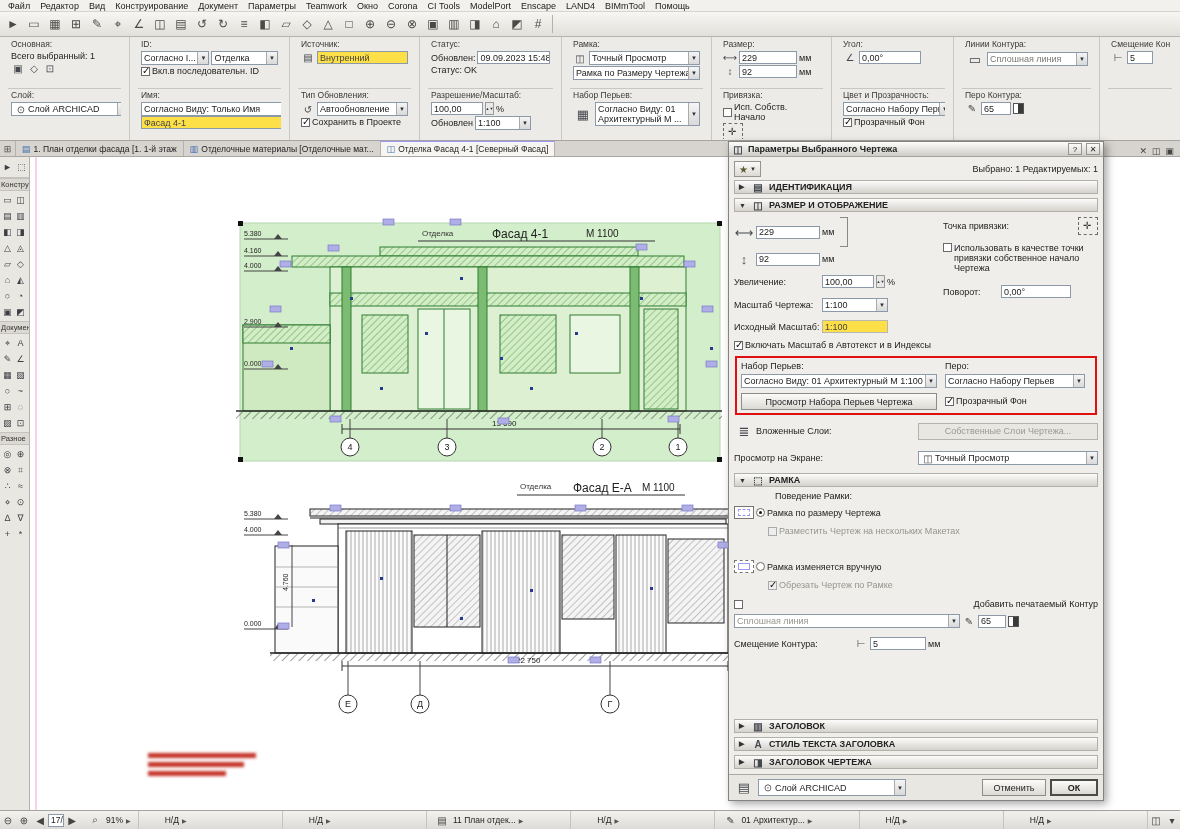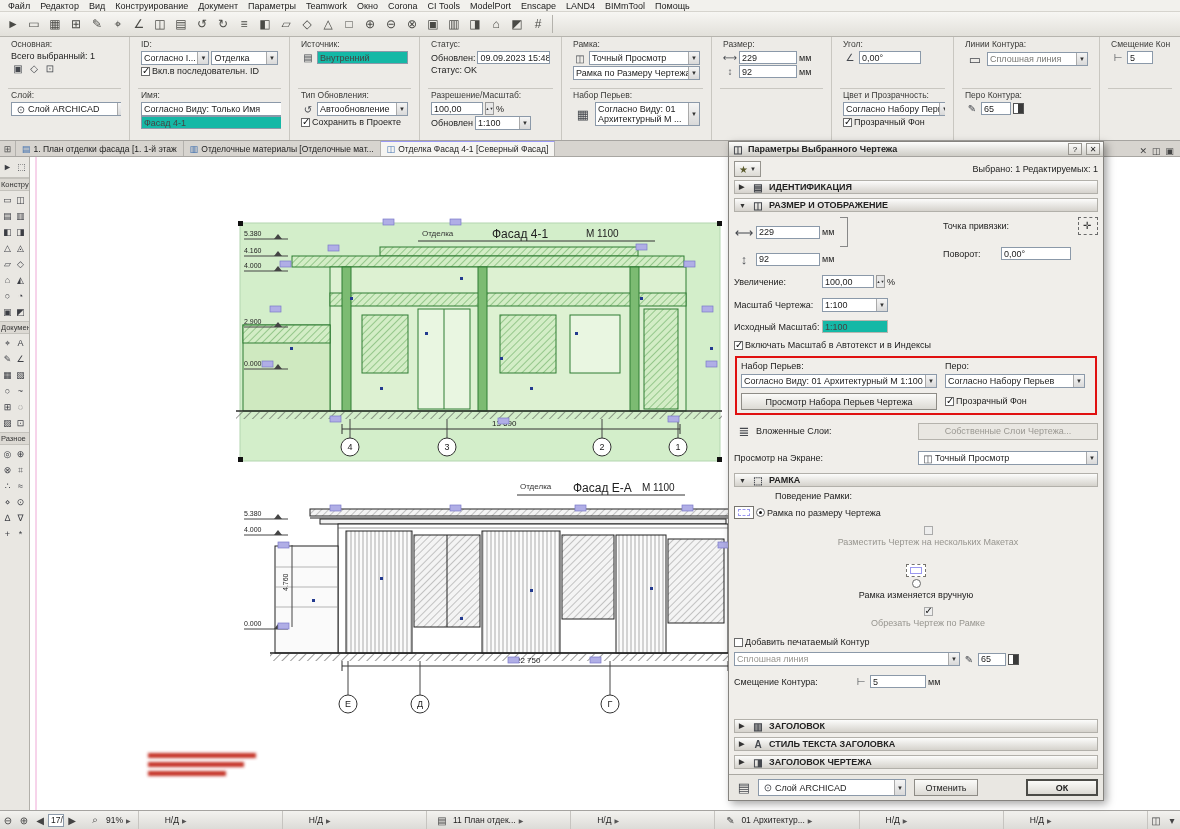--- a/index.html
+++ b/index.html
@@ -15,21 +15,21 @@
   .tb-sep{width:1px;height:18px;background:#b4b2ac;margin:0 3px;}
   
   #infobox{position:absolute;top:37px;left:0;right:0;height:104px;background:#edebe7;border-bottom:1px solid #a6a4a0;display:flex;}
   .ib-col{border-right:1px solid #c9c7c1;padding:1px 11px;overflow:hidden;}
   .ib-top{height:51px;border-bottom:1px solid #c9c7c1;margin:0 -3px;padding:1px 3px;overflow:hidden;}
   .ib-bot{height:50px;margin:0 -3px;padding:1px 3px;overflow:hidden;}
   .ib-label{font-size:8.5px;color:#3a3a38;margin:0 0 2px 0;white-space:nowrap;}
   .row{display:flex;align-items:center;gap:2px;margin:1px 0;}
   .fld{background:#fff;border:1px solid #8b99a9;height:13px;display:inline-flex;align-items:center;
     padding:0 2px;white-space:nowrap;overflow:hidden;}
-  .fld.gray{background:#14b8a6;color:#444;}
+  .fld.gray{background:#fde047;color:#444;}
   .combo{background:#fff;border:1px solid #8b99a9;height:14px;display:inline-flex;align-items:center;
     padding:0 0 0 2px;white-space:nowrap;overflow:hidden;}
   .combo .car{margin-left:auto;width:11px;align-self:stretch;background:linear-gradient(#f5f5f5,#d9d9d9);
     border-left:1px solid #aaa;display:flex;align-items:center;justify-content:center;font-size:6px;color:#333;}
   .chk{width:9px;height:9px;border:1px solid #6a6a6a;background:#fff;display:inline-block;position:relative;flex:none;}
   .chk.on::after{content:"✓";position:absolute;top:-3px;left:0;font-size:10px;color:#111;}
   .chk.dis{border-color:#aaa;background:#eee;}
   .radio{width:9px;height:9px;border:1px solid #6a6a6a;border-radius:50%;background:#fff;display:inline-block;position:relative;flex:none;}
   .radio.sel::after{content:"";position:absolute;left:2px;top:2px;width:3px;height:3px;border-radius:50%;background:#111;}
   .ic{display:inline-flex;align-items:center;justify-content:center;width:14px;height:13px;font-size:10px;color:#45484e;flex:none;}
@@ -83,21 +83,21 @@
   .rb-grid{display:flex;gap:8px;}
   .rb-l{width:196px;}
   .rb-r{flex:1;}
   .frm-ic{width:20px;height:13px;border:1px solid #76746e;background:#fff;position:relative;display:inline-block;flex:none;}
   .frm-ic::after{content:"";position:absolute;left:3px;top:2px;right:3px;bottom:2px;border:1px dashed #9a98f0;}
   .frm-ic.v2{border-style:dashed;}
   .frm-ic.v2::after{border-style:solid;}
   .anchor-ic{width:20px;height:18px;border:1px dashed #6a6a6a;position:relative;display:inline-block;}
   .anchor-ic::after{content:"✛";position:absolute;left:4px;top:2px;font-size:10px;color:#333;}
   .chip{width:11px;height:11px;border:1px solid #555;background:linear-gradient(90deg,#fff 50%,#3a3a3a 50%);display:inline-block;}
-  .indent{margin-left:24px;flex-direction:column;}
+  .indent{margin-left:34px;}
   .graytx{color:#97958f;}
   .dlg-footer{position:absolute;left:0;right:0;bottom:0;height:26px;border-top:1px solid #aaa8a2;background:#e9e7e2;
     display:flex;align-items:center;gap:4px;padding:0 5px;}
   .mta{margin-top:auto;}
   
   #statusbar{position:absolute;left:0;right:0;bottom:0;height:19px;background:linear-gradient(#f3f2ef,#dcdbd7);
     border-top:1px solid #a5a3a0;display:flex;align-items:center;font-size:8.5px;}
   .sb-ic{width:16px;display:flex;align-items:center;justify-content:center;color:#444;font-size:10px;}
   .sb-item{display:flex;align-items:center;gap:3px;padding:0 7px;border-right:1px solid #c6c4c0;height:100%;white-space:nowrap;}
   .sb-car{font-size:6px;color:#555;}
@@ -284,20 +284,30 @@
             <span>229</span>
           </span>
         <span>мм</span>
         </div>
       <div class="row">
           <span class="ic">↕</span>
         <span class="fld" style="width:58px;">
             <span>92</span>
           </span>
         <span>мм</span>
+        </div>
+    </div>
+    <div class="ib-bot">
+      <div class="ib-label">Привязка:</div>
+      <div class="row">
+          <span class="chk"></span>
+        <span>Исп. Собств. Начало</span>
+        </div>
+      <div class="row">
+          <span class="anchor-ic"></span>
         </div>
     </div>
   </div>
   <div class="ib-col" style="width:122px;">
     <div class="ib-top">
       <div class="ib-label">Угол:</div>
       <div class="row">
           <span class="ic">∠</span>
         <span class="fld" style="width:62px;">
             <span>0,00°</span>
@@ -702,20 +712,24 @@
           <span class="fld gray" style="width:66px;border-color:#b8b6b0;">
               <span>1:100</span>
             </span>
           </div>
       </div>
       <div class="sg-right">
         <div class="row spread">
             <span>Точка привязки:</span>
           <span class="anchor-ic"></span>
           </div>
+        <div class="row" style="align-items:flex-start;margin-top:8px;">
+          <span class="chk"></span>
+          <span style="white-space:normal;line-height:10px;">Использовать в качестве точки привязки собственное начало Чертежа</span>
+          </div>
         <div class="row" style="margin-top:12px;">
           <span class="lblw" style="width:56px;">Поворот:</span>
           <span class="fld" style="width:70px;">
               <span>0,00°</span>
             </span>
           </div>
       </div>
     </div>
 
     <div class="row" style="margin-top:6px;">
@@ -777,30 +791,30 @@
     <div style="margin:2px 0 4px 2px;padding-left:39px;">Поведение Рамки:</div>
     <div class="row">
         <span class="frm-ic"></span>
       <span class="radio sel"></span>
       <span>Рамка по размеру Чертежа</span>
       </div>
     <div class="row indent" style="margin-top:6px;">
         <span class="chk dis"></span>
       <span class="graytx">Разместить Чертеж на нескольких Макетах</span>
       </div>
-    <div class="row" style="margin-top:16px;flex-direction:column;">
+    <div class="row" style="margin-top:23px;">
         <span class="frm-ic v2"></span>
       <span class="radio"></span>
       <span>Рамка изменяется вручную</span>
       </div>
     <div class="row indent" style="margin-top:6px;">
         <span class="chk on dis"></span>
       <span class="graytx">Обрезать Чертеж по Рамке</span>
       </div>
-    <div class="row" style="margin-top:8px;">
+    <div class="row" style="margin-top:8px;justify-content:space-between;">
         <span class="chk"></span>
       <span>Добавить печатаемый Контур</span>
       </div>
     <div class="row" style="margin-top:4px;">
       <span class="combo" style="width:226px;color:#97958f;">
         <span class="grow">Сплошная линия</span>
           <span class="car">▼</span>
         </span>
       <span class="ic">✎</span>
       <span class="fld" style="width:28px;">
@@ -838,21 +852,21 @@
     <span class="ic big">▤</span>
     <span class="combo" style="width:148px;height:17px;">
       <span class="ic">⊙</span>
       <span class="grow">Слой ARCHICAD</span>
         <span class="car">▼</span>
       </span>
     <span class="grow"></span>
     <span class="btn" style="width:64px;">
         <span>Отменить</span>
       </span>
-    <span class="btn ok" style="width:72px;margin-left:44px;">
+    <span class="btn ok" style="width:48px;">
         <span>ОК</span>
       </span>
   </div>
 </div>
 
 <div id="statusbar">
   <span class="sb-ic">⊖</span>
   <span class="sb-ic">⊕</span>
   <span class="sb-ic">◀</span>
   <span class="fld" style="width:16px;justify-content:flex-start;">

